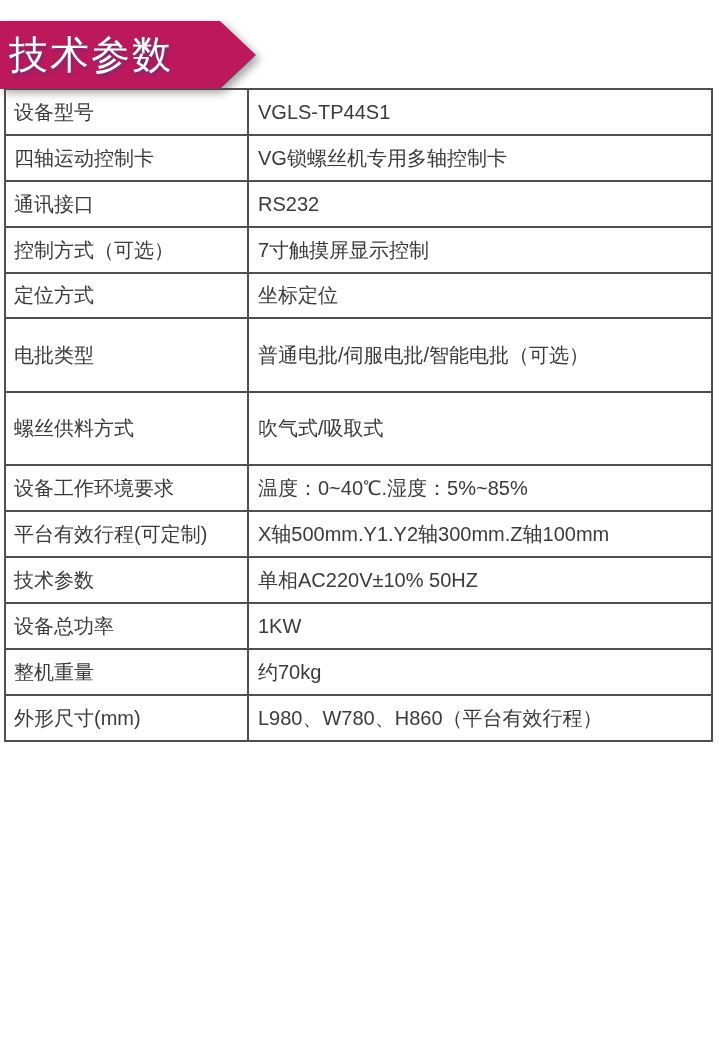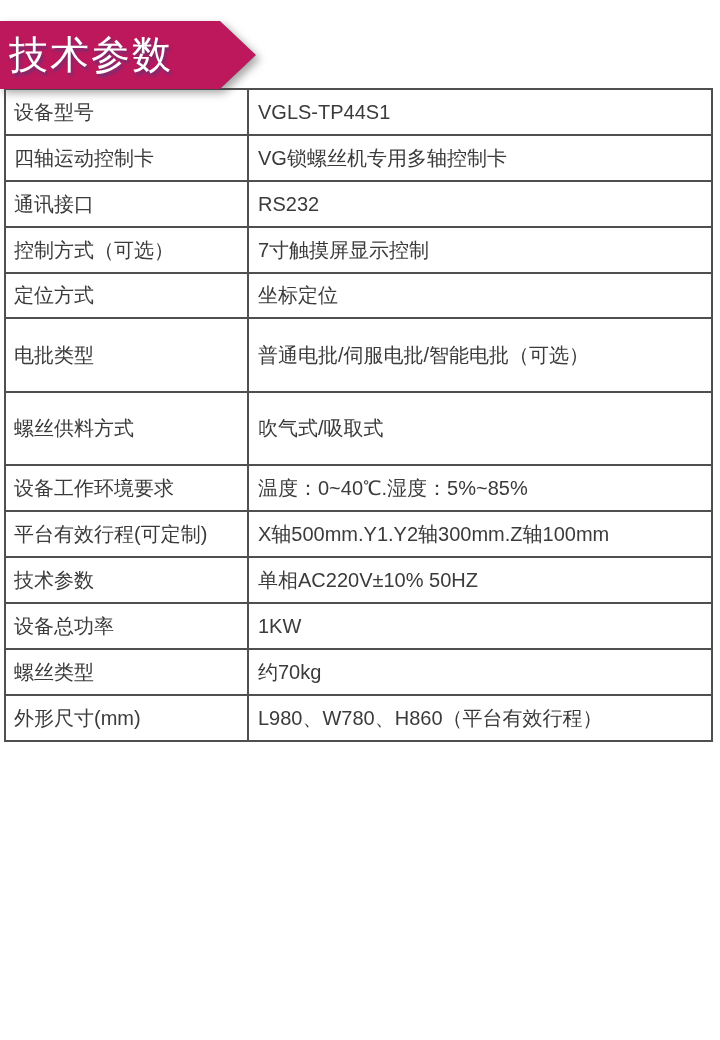--- a/index.html
+++ b/index.html
@@ -118,21 +118,21 @@
     </tr>
     <tr>
       <td class="param">技术参数</td>
       <td class="value">单相AC220V±10% 50HZ</td>
     </tr>
     <tr>
       <td class="param">设备总功率</td>
       <td class="value">1KW</td>
     </tr>
     <tr>
-      <td class="param">螺丝类型</td>
+      <td class="param">整机重量</td>
       <td class="value">约70kg</td>
     </tr>
     <tr>
       <td class="param">外形尺寸(mm)</td>
       <td class="value">L980、W780、H860（平台有效行程）</td>
     </tr>
   </tbody>
 </table>
 
 </body></html>

